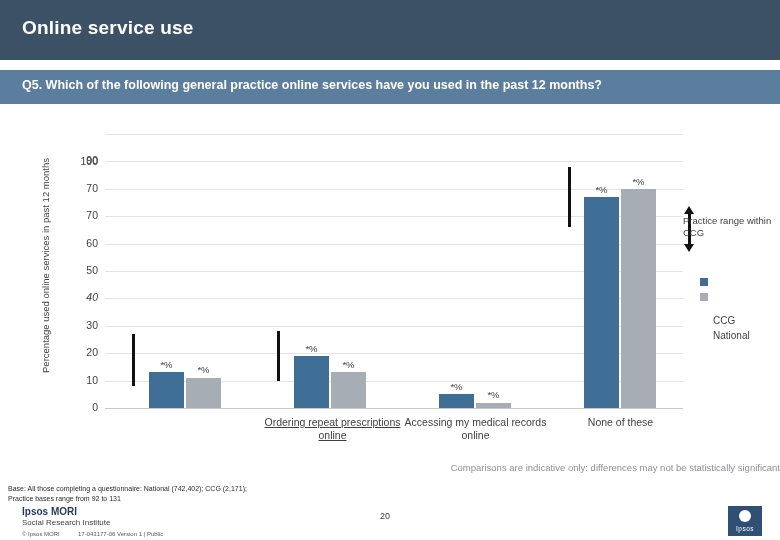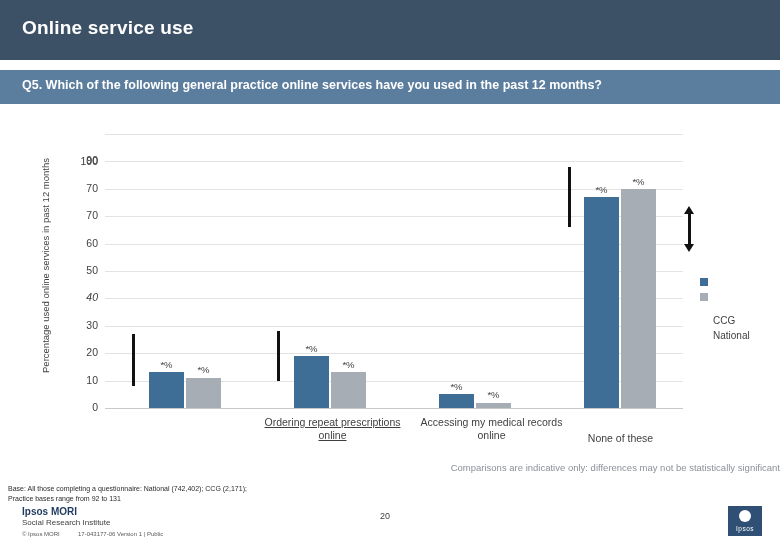--- a/index.html
+++ b/index.html
@@ -197,37 +197,38 @@
     <div class="bar nat" style="left:226px; width:35px; height:35.6px;"></div>
     <div class="bar-label" style="left:226px; width:35px; bottom:38px;">*%</div>
     <div class="cat-label" style="left:155px; width:145px; top:282px;text-decoration:underline;">
       <span>Ordering repeat prescriptions online</span>
     </div>
 
     <div class="bar ccg" style="left:334px; width:35px; height:13.7px;"></div>
     <div class="bar-label" style="left:334px; width:35px; bottom:16px;">*%</div>
     <div class="bar nat" style="left:371px; width:35px; height:5.5px;"></div>
     <div class="bar-label" style="left:371px; width:35px; bottom:8px;">*%</div>
-    <div class="cat-label" style="left:298px; width:145px; top:282px;margin-left:16px;">
+    <div class="cat-label" style="left:298px; width:145px; top:282px;">
       <span>Accessing my medical records online</span>
     </div>
 
     <div class="range-line" style="left:463px; bottom:180.8px; height:60.3px;"></div>
     <div class="bar ccg" style="left:479px; width:35px; height:211px;"></div>
     <div class="bar-label" style="left:479px; width:35px; bottom:213px;">*%</div>
     <div class="bar nat" style="left:516px; width:35px; height:219.2px;"></div>
     <div class="bar-label" style="left:516px; width:35px; bottom:221px;">*%</div>
-    <div class="cat-label" style="left:443px; width:145px; top:282px;margin-top:16px;">
+    <div class="cat-label" style="left:443px; width:145px; top:282px;">
       <span>None of these</span>
     </div>
   </div>
 
   <div class="arrow-up"></div>
   <div class="range-arrow"></div>
   <div class="arrow-down"></div>
+  <div class="range-callout">Practice range within CCG</div>
 
   <div class="legend">
     <div class="row">
       <span class="swatch ccg"></span>
       <span class="lbl">CCG</span>
     </div>
     <div class="row">
       <span class="swatch nat"></span>
       <span class="lbl">National</span>
     </div>

